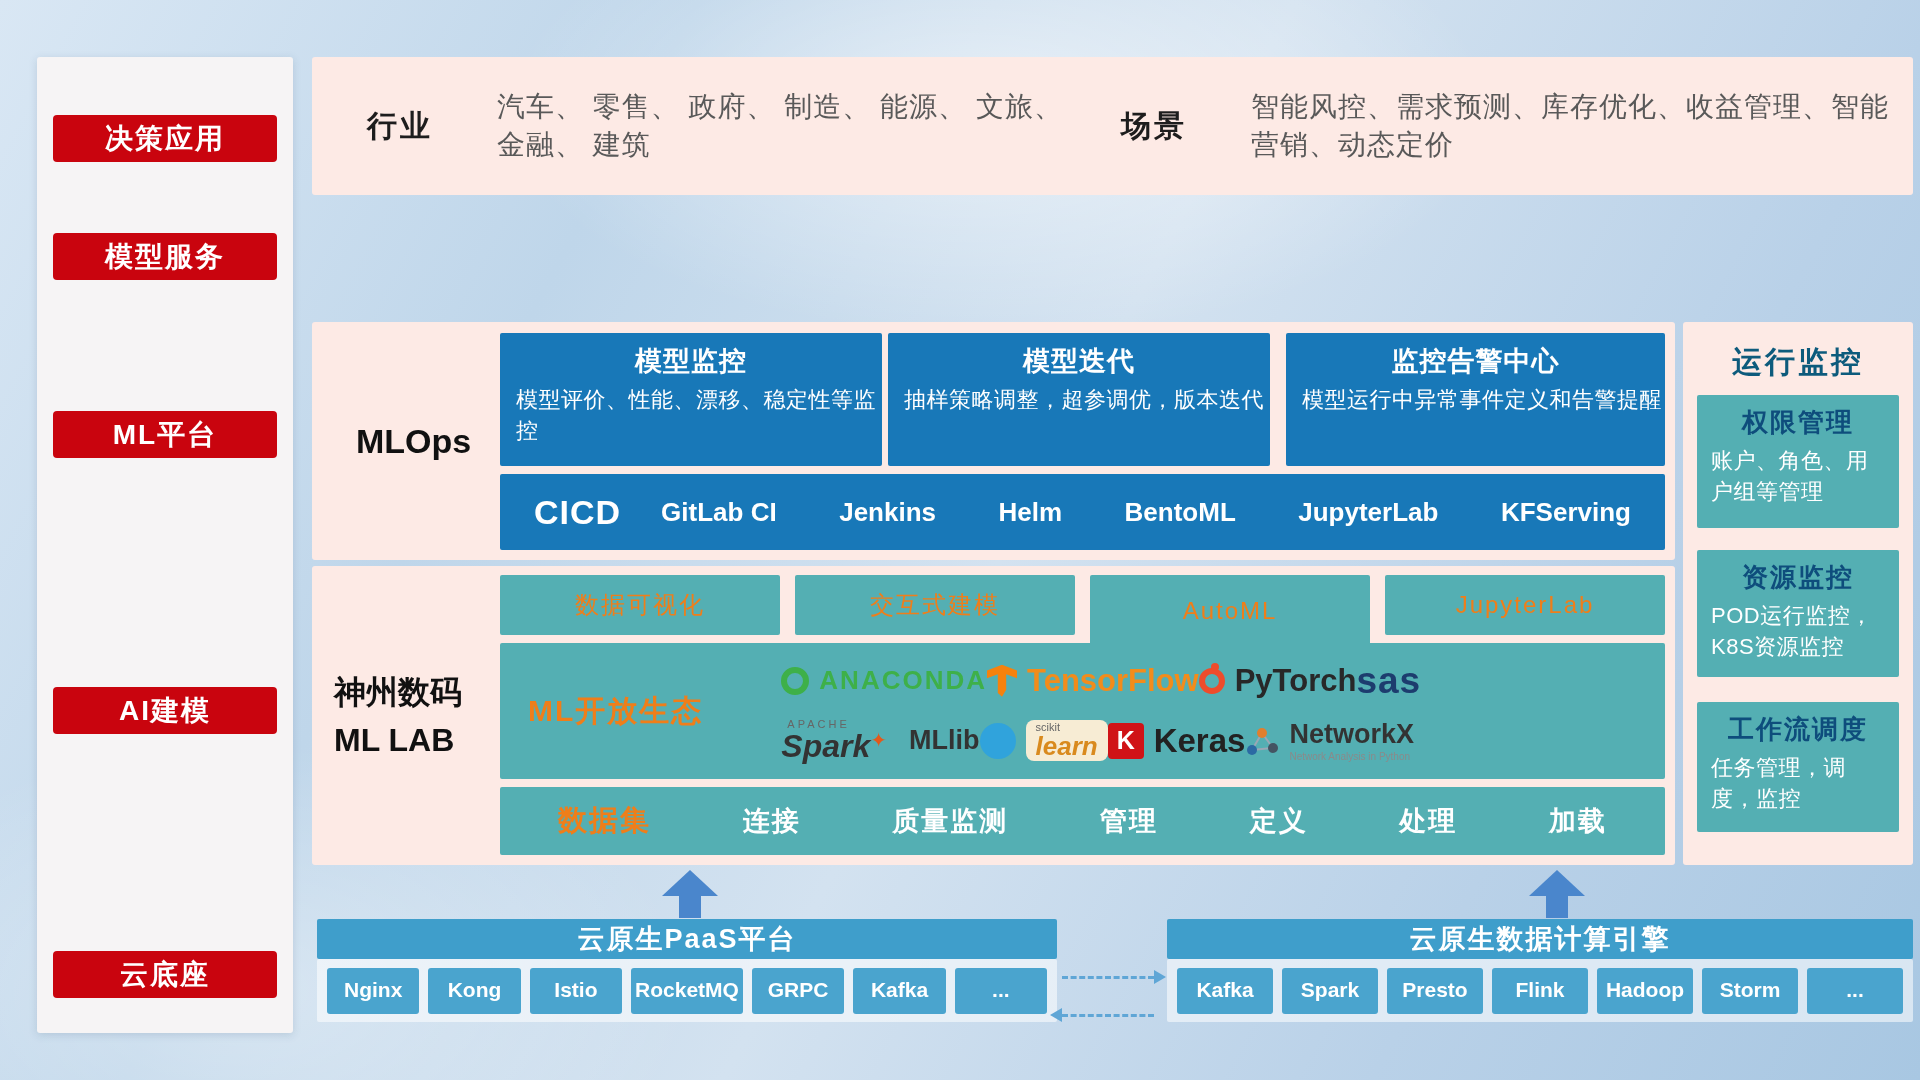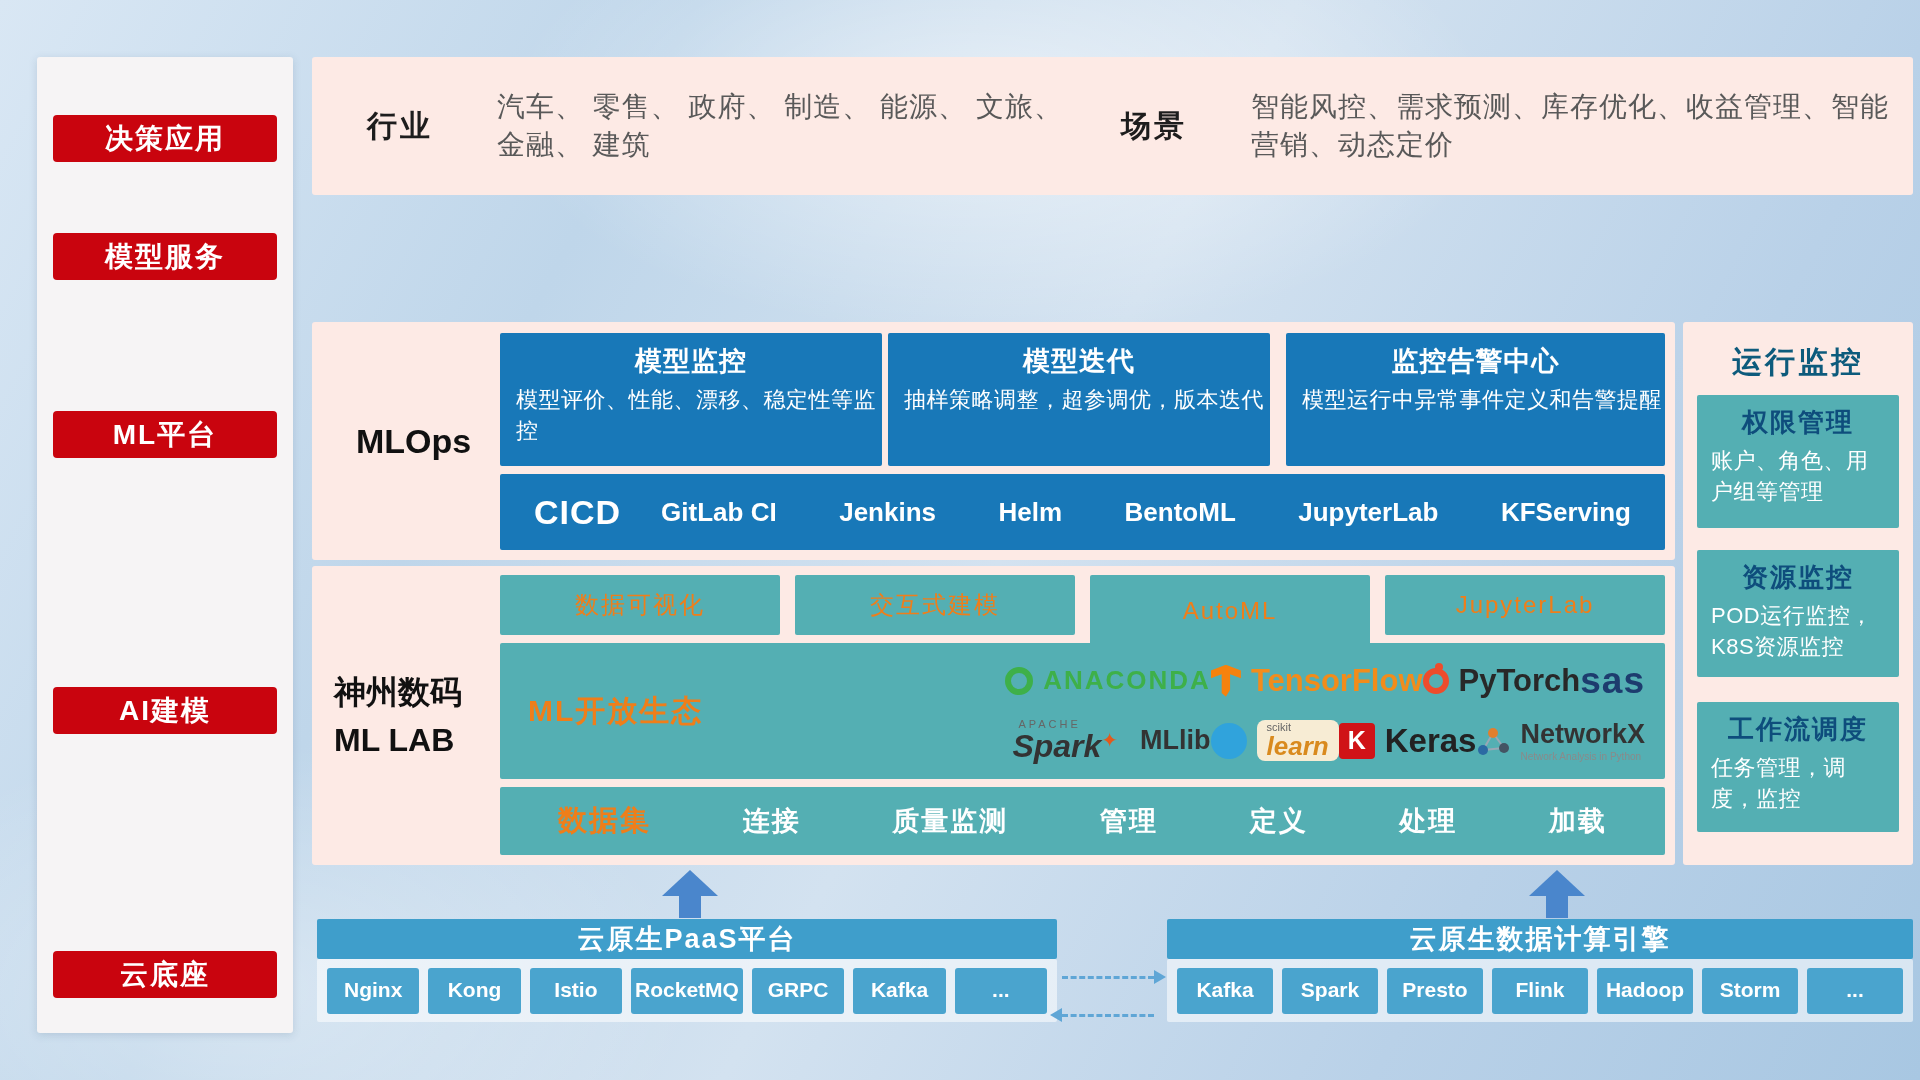--- a/index.html
+++ b/index.html
@@ -39,21 +39,21 @@
   .cicd-label{font-size:34px;font-weight:700;letter-spacing:1px;margin-right:40px;}
   .cicd-items{flex:1;display:flex;justify-content:space-between;align-items:center;}
   .cicd-item{font-size:26px;font-weight:700;}
 
   .teal-box{position:absolute;background:#54afb3;border-radius:2px;box-sizing:border-box;}
   .tab-box{display:flex;align-items:center;justify-content:center;font-size:24px;font-weight:400;color:#ef7e1a;letter-spacing:2px;text-align:right;}
 
   .eco-box{display:flex;align-items:center;}
   .eco-label{font-size:30px;font-weight:700;color:#ef7e1a;letter-spacing:2px;margin:0 30px 0 28px;flex:none;}
   .eco-logos{flex:1;display:flex;flex-direction:column;justify-content:space-around;height:100%;padding:8px 20px 8px 0;box-sizing:border-box;}
-  .eco-row{display:flex;justify-content:flex-end;align-items:center;}
+  .eco-row{display:flex;justify-content:flex-start;align-items:center;margin-left:48px;}
   .logo{display:flex;align-items:center;gap:10px;}
 
   .ana-ring{width:28px;height:28px;border:6px solid #3eb049;border-radius:50%;box-sizing:border-box;flex:none;}
   .ana-text{font-size:26px;font-weight:700;color:#3eb049;letter-spacing:2px;}
   .tf-icon{width:30px;height:32px;background:#f6820d;flex:none;
     clip-path:polygon(50% 0%,100% 18%,100% 42%,64% 30%,64% 78%,50% 100%,36% 88%,36% 30%,0% 42%,0% 18%);}
   .tf-text{font-size:31px;font-weight:700;color:#f28c1b;}
   .pt-icon{width:26px;height:26px;border:6px solid #ee4c2c;border-radius:50%;box-sizing:border-box;position:relative;flex:none;}
   .pt-icon::after{content:"";position:absolute;width:8px;height:8px;border-radius:50%;background:#ee4c2c;top:-11px;right:0px;}
   .pt-text{font-size:31px;font-weight:700;color:#282828;}

